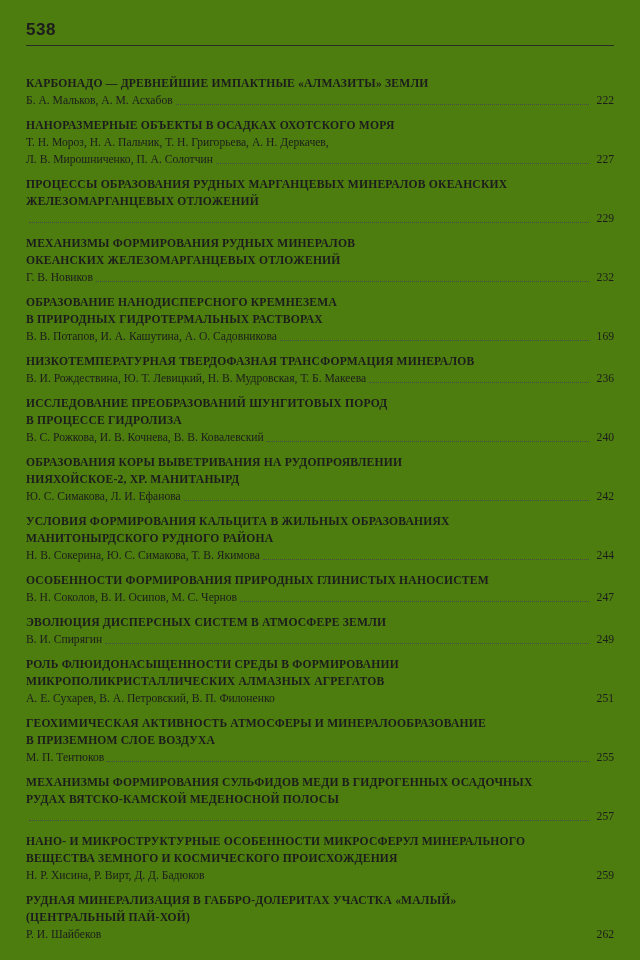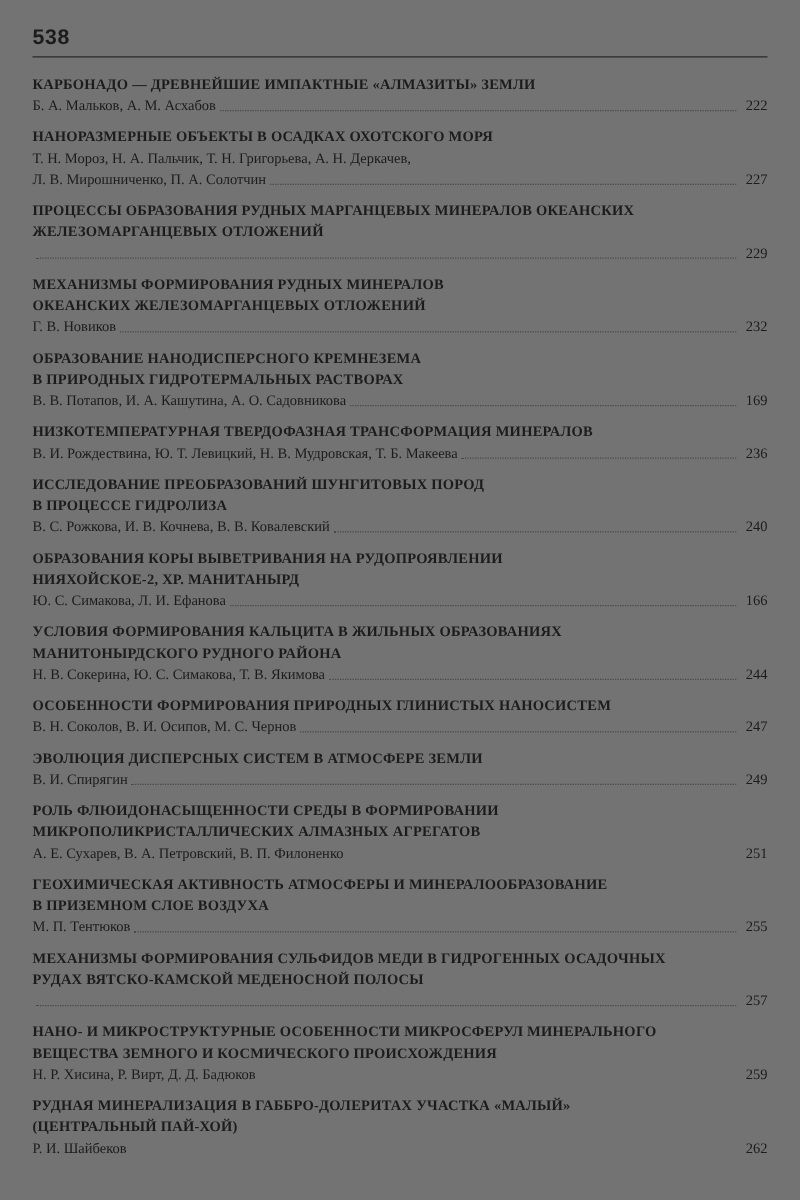--- a/index.html
+++ b/index.html
@@ -6,39 +6,39 @@
     margin: 0;
     padding: 0;
     background: #e9e9e7;
     font-family: "Liberation Serif", "DejaVu Serif", serif;
   }
   .page {
     position: relative;
     width: 640px;
     height: 960px;
     margin: 0 auto;
-    background: #737373;
+    background: #4d7c0f;
     color: #1c1c1c;
     box-sizing: border-box;
     padding: 20px 26px 0 26px;
     overflow: hidden;
   }
   .page-header { margin-bottom: 4px; }
   .page-number {
     font-family: "Liberation Sans", "DejaVu Sans", sans-serif;
     font-size: 17px;
     font-weight: bold;
     letter-spacing: 0.5px;
   }
   .header-rule {
     border: none;
     border-top: 1.6px solid #2a2a2a;
     margin: 5px 0 0 0;
   }
-  .toc-list { margin-top: 13px; }
+  .toc-list { margin-top: 29px; }
   .entry { margin-bottom: 8px; }
   .title-line {
     font-weight: bold;
     font-size: 11.6px;
     line-height: 17px;
     letter-spacing: 0.2px;
     white-space: nowrap;
   }
   .author-line {
     font-size: 11.6px;
@@ -173,21 +173,21 @@
 
   <div class="entry">
     <div class="entry-title">
           <div class="title-line">ОБРАЗОВАНИЯ КОРЫ ВЫВЕТРИВАНИЯ НА РУДОПРОЯВЛЕНИИ</div>
           <div class="title-line">НИЯХОЙСКОЕ-2, ХР. МАНИТАНЫРД</div>
         </div>
     <div class="entry-authors">
       <div class="author-row">
         <span class="authors">Ю. С. Симакова, Л. И. Ефанова</span>
         <span class="leader"></span>
-        <span class="pagenum">166</span>
+        <span class="pagenum">242</span>
       </div>
     </div>
   </div>
 
   <div class="entry">
     <div class="entry-title">
           <div class="title-line">УСЛОВИЯ ФОРМИРОВАНИЯ КАЛЬЦИТА В ЖИЛЬНЫХ ОБРАЗОВАНИЯХ</div>
           <div class="title-line">МАНИТОНЫРДСКОГО РУДНОГО РАЙОНА</div>
         </div>
     <div class="entry-authors">

